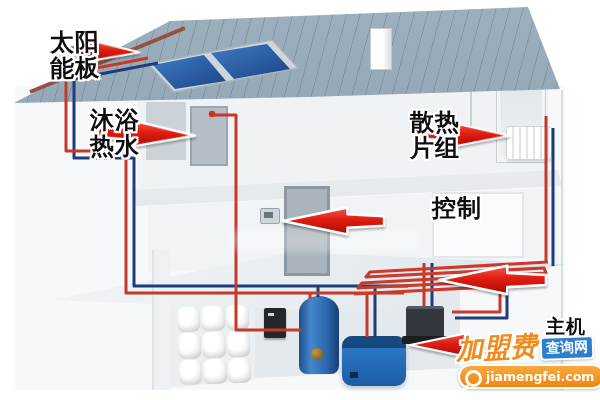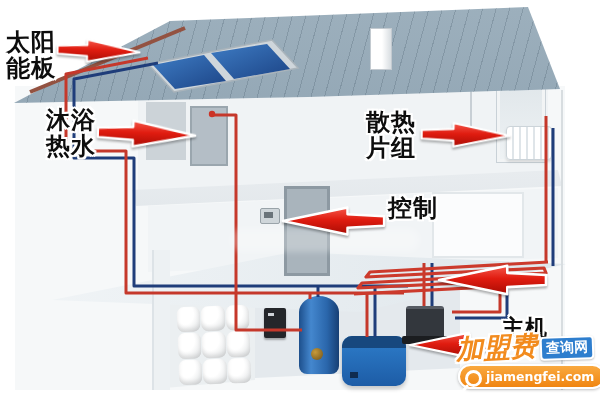--- a/index.html
+++ b/index.html
@@ -72,21 +72,21 @@
       linear-gradient(180deg,#9db0bd,#7c92a3);}
   #chimney{left:370px;top:28px;width:20px;height:40px;
     background:linear-gradient(90deg,#ffffff 55%,#d8dde1);border:1px solid #c3cad0;}
   
   .arrow{position:absolute;filter:drop-shadow(0 2px 1px rgba(0,0,0,.3));}
   .arrow svg{display:block;width:100%;height:100%;}
   .flip{transform:scaleX(-1);}
   .label{position:absolute;font-weight:900;color:#0d0d0d;font-size:24px;line-height:1.08;
     letter-spacing:1px;white-space:nowrap;
     text-shadow:-2px -2px 0 #fff,0 -2px 0 #fff,2px -2px 0 #fff,-2px 0 0 #fff,2px 0 0 #fff,
-                -2px 2px 0 #fff,0 2px 0 #fff,2px 2px 0 #fff;}
+                -2px 2px 0 #fff,0 2px 0 #fff,2px 2px 0 #fff;margin-left:44px;}
   
   #watermark{left:452px;top:330px;width:148px;height:62px;z-index:60;}
   #wm-row1{position:absolute;left:4px;top:0;display:flex;align-items:center;gap:3px;}
   #wm-orange{font-size:27px;font-weight:900;font-style:italic;color:#f28b1e;
     text-shadow:-2px -2px 0 #fff,0 -2px 0 #fff,2px -2px 0 #fff,-2px 0 0 #fff,2px 0 0 #fff,
                 -2px 2px 0 #fff,0 2px 0 #fff,2px 2px 0 #fff;transform:rotate(-3deg);}
   #wm-blue{font-size:14px;font-weight:bold;color:#fff;background:#2e7ece;
     border:2px solid #fff;border-radius:4px;padding:1px 4px;transform:rotate(-2deg);
     box-shadow:0 1px 2px rgba(0,0,0,.25);}
   #wm-pill{position:absolute;left:6px;top:34px;background:linear-gradient(#f9a93f,#f08511);
@@ -229,21 +229,21 @@
   </div>
   <div class="label" style="left:366px;top:110px">
     <div>散热</div>
     <div>片组</div>
   </div>
   <div class="label" style="left:388px;top:196px">
     <div>控制</div>
   </div>
   <div class="label" style="left:544px;top:252px;font-size:22px">
   </div>
-  <div class="label" style="left:502px;top:316px;font-size:22px">
+  <div class="label" style="left:502px;top:316px;font-size:19px">
     <div>主机</div>
   </div>
 
   <div class="abs" id="watermark">
     <div id="wm-row1">
       <span id="wm-orange">加盟费</span>
       <span id="wm-blue">查询网</span>
     </div>
     <div id="wm-pill">
       <span id="wm-lens"></span>

